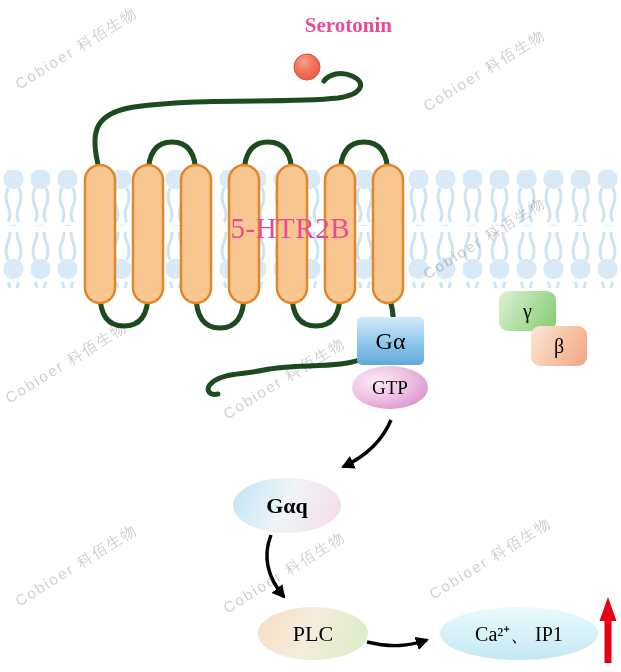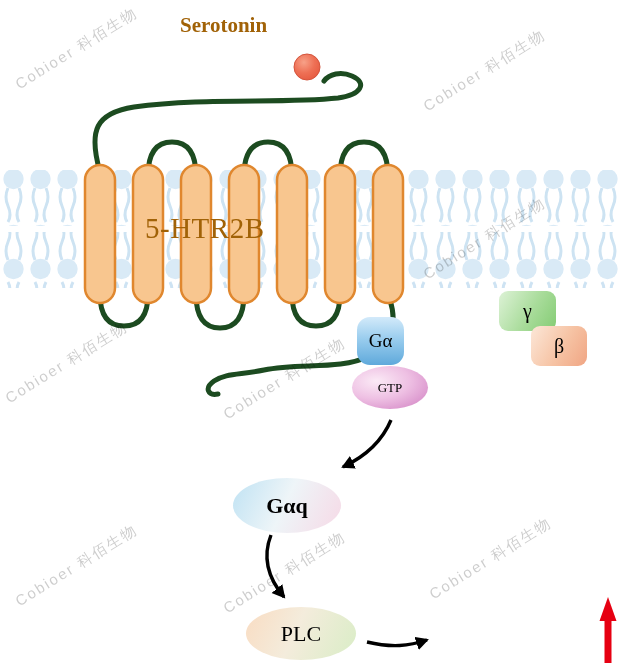--- a/index.html
+++ b/index.html
@@ -1,34 +1,34 @@
 <!DOCTYPE html>
 <html><head>
 <meta charset="utf-8">
 <style>
   html,body{margin:0;padding:0;background:#ffffff;}
   #canvas{position:relative;width:621px;height:672px;background:#ffffff;overflow:hidden;
           font-family:"Liberation Serif",serif;}
   #gfx{position:absolute;left:0;top:0;width:621px;height:672px;}
-  .label{position:absolute;color:#a16207;text-align:left;}
+  .label{position:absolute;color:#ec4899;text-align:right;}
   #lbl-serotonin{left:180px;top:13px;width:212px;font-size:21px;font-weight:bold;}
   #lbl-receptor{left:145px;top:212px;width:205px;font-size:29px;font-weight:normal;letter-spacing:.5px;}
   .node{position:absolute;display:flex;align-items:center;justify-content:center;color:#000;
         font-family:"Liberation Serif",serif;}
-  #box-galpha{left:357px;top:317px;width:47px;height:48px;border-radius:13px;font-size:19px;
+  #box-galpha{left:357px;top:317px;width:67px;height:48px;border-radius:5px;font-size:24px;
         background:linear-gradient(180deg,#d3eafa 0%,#9acdee 45%,#5fa9db 100%);}
-  #ell-gtp{left:352px;top:366px;width:76px;height:43px;border-radius:50%;font-size:13px;
+  #ell-gtp{left:352px;top:366px;width:76px;height:43px;border-radius:50%;font-size:19px;
         background:radial-gradient(ellipse at 32% 35%,#fbeaf6 0%,#eec0e3 45%,#cf7cc0 100%);}
   #box-gamma{left:499px;top:291px;width:57px;height:40px;border-radius:9px;font-size:20px;
         background:linear-gradient(120deg,#ddf2d6 0%,#a9dc9b 55%,#84cc74 100%);}
   #box-beta{left:531px;top:326px;width:56px;height:40px;border-radius:9px;font-size:20px;
         background:linear-gradient(120deg,#fce7d8 0%,#f6c3a4 55%,#f0a583 100%);}
   #ell-gaq{left:233px;top:478px;width:108px;height:55px;border-radius:50%;font-size:22px;
         background:linear-gradient(115deg,#bfe2f3 0%,#eef5f8 48%,#f6d9e6 100%);font-weight:bold;}
-  #ell-plc{left:246px;top:607px;width:110px;height:53px;border-radius:50%;font-size:22px;
+  #ell-plc{left:258px;top:607px;width:110px;height:53px;border-radius:50%;font-size:22px;
         background:linear-gradient(115deg,#f9dcc2 0%,#f4ecdc 45%,#d9edc6 100%);}
   #ell-out{left:440px;top:607px;width:158px;height:53px;border-radius:50%;font-size:20px;
         background:linear-gradient(180deg,#eafbfa 0%,#cfeef6 70%,#c2e8f2 100%);}
   .wm{position:absolute;font-family:"Liberation Sans",sans-serif;font-size:15px;
       color:rgba(0,0,0,0.20);letter-spacing:2px;white-space:nowrap;
       transform:rotate(-32deg);transform-origin:0 0;pointer-events:none;}
 </style>
 </head>
 <body>
 
@@ -98,20 +98,21 @@
 
   <div class="label" id="lbl-serotonin">Serotonin</div>
   <div class="label" id="lbl-receptor">5-HTR2B</div>
 
   <div class="node" id="box-galpha">Gα</div>
   <div class="node" id="ell-gtp">GTP</div>
   <div class="node" id="box-gamma">γ</div>
   <div class="node" id="box-beta">β</div>
   <div class="node" id="ell-gaq">Gαq</div>
   <div class="node" id="ell-plc">PLC</div>
+  <div class="node" id="ell-out">Ca²⁺、 IP1</div>
 
   <div class="wm" style="left:12px;top:78px">Cobioer  科佰生物</div>
   <div class="wm" style="left:420px;top:100px">Cobioer  科佰生物</div>
   <div class="wm" style="left:420px;top:268px">Cobioer  科佰生物</div>
   <div class="wm" style="left:2px;top:392px">Cobioer  科佰生物</div>
   <div class="wm" style="left:220px;top:408px">Cobioer  科佰生物</div>
   <div class="wm" style="left:12px;top:595px">Cobioer  科佰生物</div>
   <div class="wm" style="left:220px;top:602px">Cobioer  科佰生物</div>
   <div class="wm" style="left:426px;top:588px">Cobioer  科佰生物</div>
 

